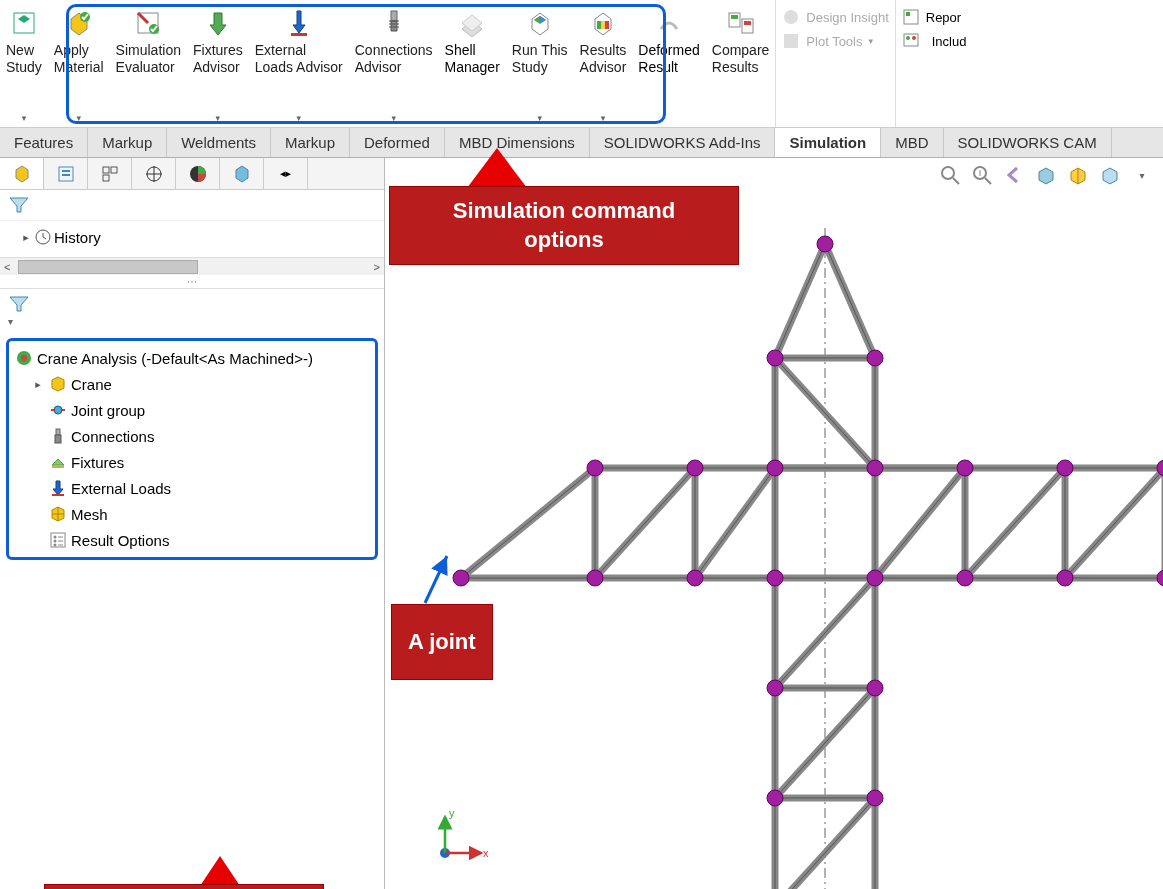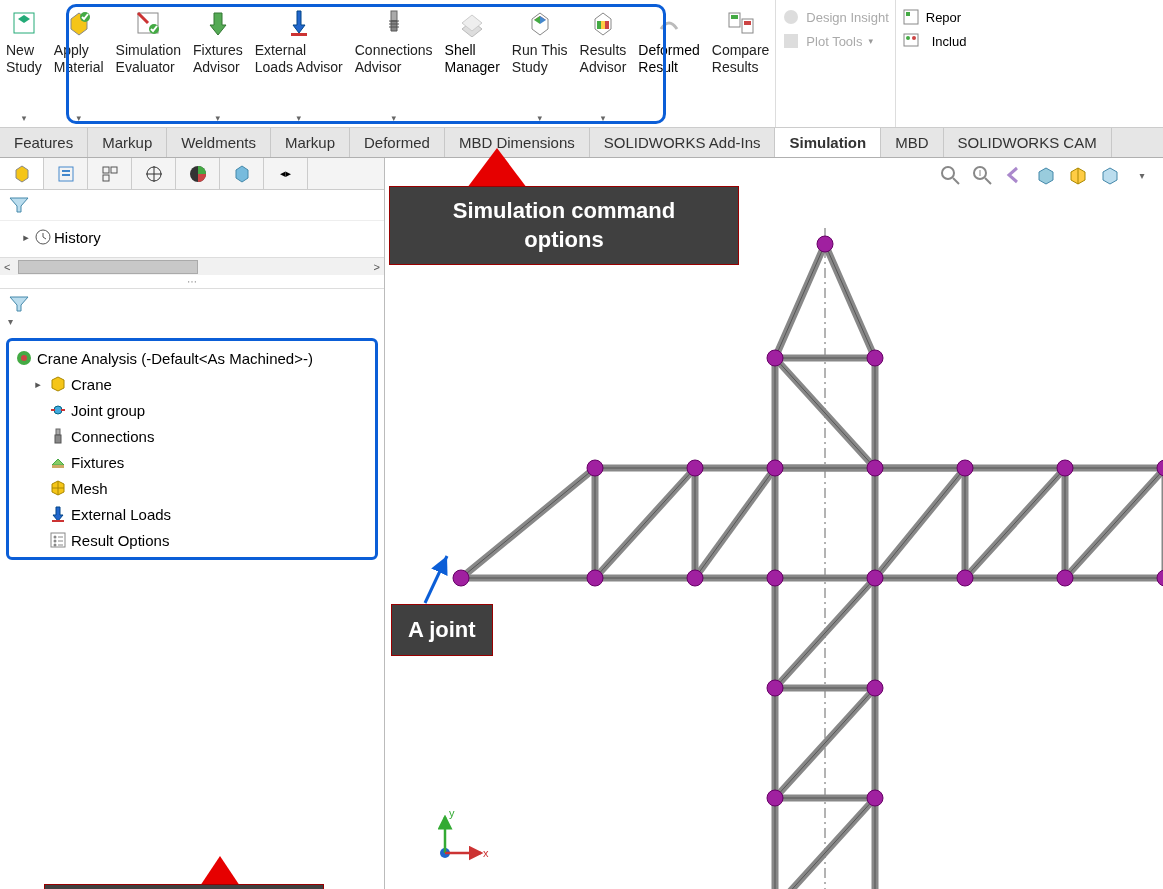--- a/index.html
+++ b/index.html
@@ -43,21 +43,21 @@
 .split-grip { height: 14px; display: flex; align-items: center; justify-content: center; color: #888; font-size: 10px; border-bottom: 1px solid #ddd; }
 
 
 .study-box { border: 3px solid #0b5ed7; border-radius: 6px; margin: 4px 6px; padding: 4px 2px; }
 .study-row { display: flex; align-items: center; padding: 4px 0; font-size: 15px; cursor: pointer; }
 .study-row .exp { width: 14px; text-align: center; color: #555; font-size: 11px; }
 .study-row .ic { width: 26px; display: flex; justify-content: center; }
 .study-row.indent { padding-left: 20px; }
 
 
-.callout { position: absolute; background: #404040; color: #fff; font-weight: bold; font-size: 22px; text-align: center; padding: 10px 18px; border: 1px solid #900; z-index: 20; }
+.callout { position: absolute; background: #b91c1c; color: #fff; font-weight: bold; font-size: 22px; text-align: center; padding: 10px 18px; border: 1px solid #900; z-index: 20; }
 .callout-arrow-up { position: absolute; width: 0; height: 0; border-left: 30px solid transparent; border-right: 30px solid transparent; border-bottom: 40px solid #e60000; z-index: 20; }
 .callout-arrow-up-small { position: absolute; width: 0; height: 0; border-left: 20px solid transparent; border-right: 20px solid transparent; border-bottom: 30px solid #e60000; z-index: 20; }
 .blue-arrow { position: absolute; z-index: 15; }
 
 
 .view-tools { position: absolute; top: 4px; right: 8px; display: flex; gap: 6px; align-items: center; }
 .view-tools .vt { width: 26px; height: 26px; display: flex; align-items: center; justify-content: center; cursor: pointer; }
 
 
 .triad { position: absolute; left: 48px; bottom: 24px; }
@@ -386,36 +386,36 @@
               <path d="M3 12 L9 6 L15 12 Z" fill="#8c6" stroke="#4a4"></path>
               <rect x="3" y="12" width="12" height="3" fill="#ca6"></rect>
             </svg>
           </span>
         <span class="txt">Fixtures</span>
       </div>
       <div class="study-row indent">
         <span class="exp"></span>
         <span class="ic">
             <svg width="18" height="18">
+              <path d="M7 2 L11 2 L11 10 L14 10 L9 16 L4 10 L7 10 Z" fill="#26c" stroke="#048"></path>
+              <rect x="3" y="15" width="12" height="2" fill="#c33"></rect>
+            </svg>
+          </span>
+        <span class="txt">External Loads</span>
+      </div>
+      <div class="study-row indent">
+        <span class="exp"></span>
+        <span class="ic">
+            <svg width="18" height="18">
               <path d="M3 5 L9 2 L15 5 L15 13 L9 16 L3 13 Z" fill="#f5c518" stroke="#a80"></path>
               <line x1="3" y1="9" x2="15" y2="9" stroke="#a80"></line>
               <line x1="9" y1="2" x2="9" y2="16" stroke="#a80"></line>
             </svg>
           </span>
         <span class="txt">Mesh</span>
-      </div>
-      <div class="study-row indent">
-        <span class="exp"></span>
-        <span class="ic">
-            <svg width="18" height="18">
-              <path d="M7 2 L11 2 L11 10 L14 10 L9 16 L4 10 L7 10 Z" fill="#26c" stroke="#048"></path>
-              <rect x="3" y="15" width="12" height="2" fill="#c33"></rect>
-            </svg>
-          </span>
-        <span class="txt">External Loads</span>
       </div>
       <div class="study-row indent">
         <span class="exp"></span>
         <span class="ic">
             <svg width="18" height="18">
               <rect x="2" y="2" width="14" height="14" fill="#fff" stroke="#888"></rect>
               <circle cx="6" cy="6" r="1.5" fill="#888"></circle>
               <circle cx="6" cy="10" r="1.5" fill="#888"></circle>
               <circle cx="6" cy="14" r="1.5" fill="#888"></circle>
               <line x1="9" y1="6" x2="14" y2="6" stroke="#888"></line>
@@ -476,21 +476,21 @@
 options</span></div>
 
     <svg class="blue-arrow" style="left:30px;top:390px" width="40" height="60">
       <defs>
           <marker id="bah" markerWidth="8" markerHeight="8" refX="6" refY="3" orient="auto">
             <path d="M0 0 L6 3 L0 6 Z" fill="#0b5ed7"></path>
           </marker>
         </defs>
       <line x1="10" y1="55" x2="32" y2="8" stroke="#0b5ed7" stroke-width="3" marker-end="url(#bah)"></line>
     </svg>
-    <div class="callout" style="left:6px;top:446px;padding:12px 16px"><span>A joint</span></div>
+    <div class="callout" style="left:6px;top:446px;padding:24px 16px"><span>A joint</span></div>
 
     <svg class="truss-svg" width="780" height="740" id="truss">
         <line x1="400" y1="30" x2="400" y2="720" stroke="#666" stroke-width="1" stroke-dasharray="10 4 2 4"></line>
         <line x1="400" y1="46" x2="350" y2="160" stroke="#888" stroke-width="7" stroke-linecap="round"></line>
         <line x1="400" y1="46" x2="350" y2="160" stroke="#555" stroke-width="1"></line>
         <line x1="400" y1="46" x2="450" y2="160" stroke="#888" stroke-width="7" stroke-linecap="round"></line>
         <line x1="400" y1="46" x2="450" y2="160" stroke="#555" stroke-width="1"></line>
         <line x1="350" y1="160" x2="450" y2="160" stroke="#888" stroke-width="7" stroke-linecap="round"></line>
         <line x1="350" y1="160" x2="450" y2="160" stroke="#555" stroke-width="1"></line>
         <line x1="350" y1="160" x2="350" y2="270" stroke="#888" stroke-width="7" stroke-linecap="round"></line>

